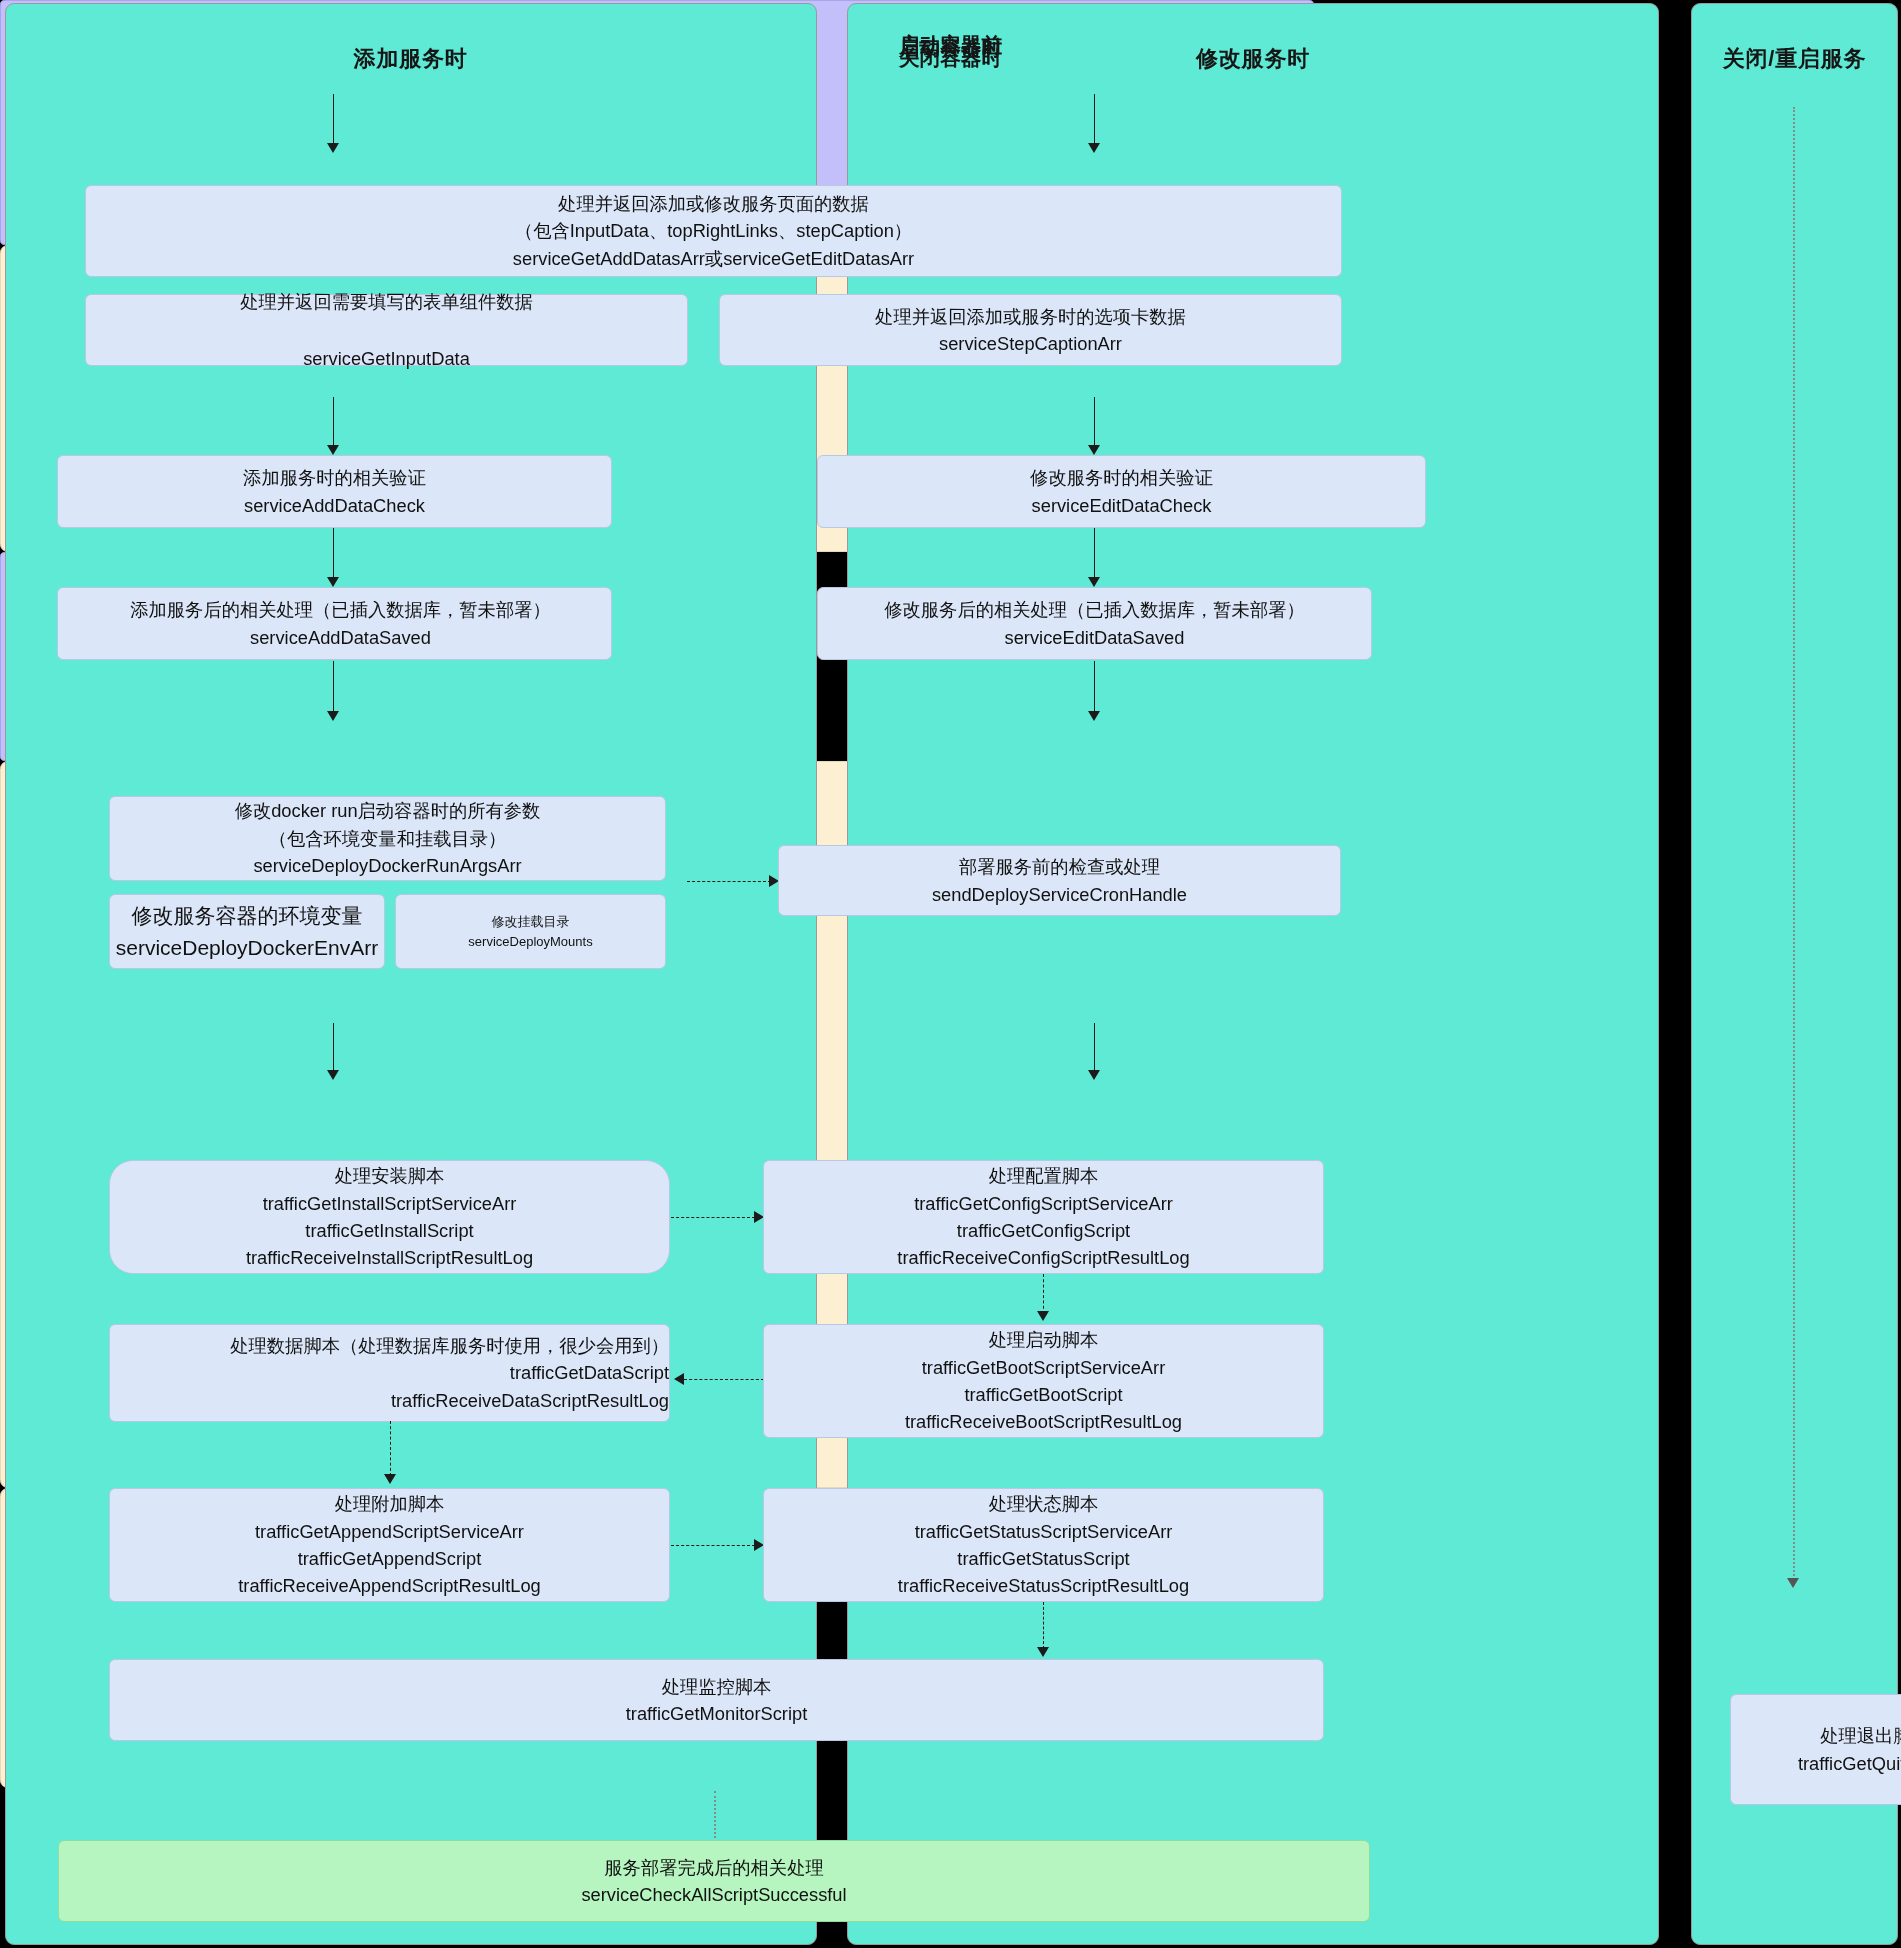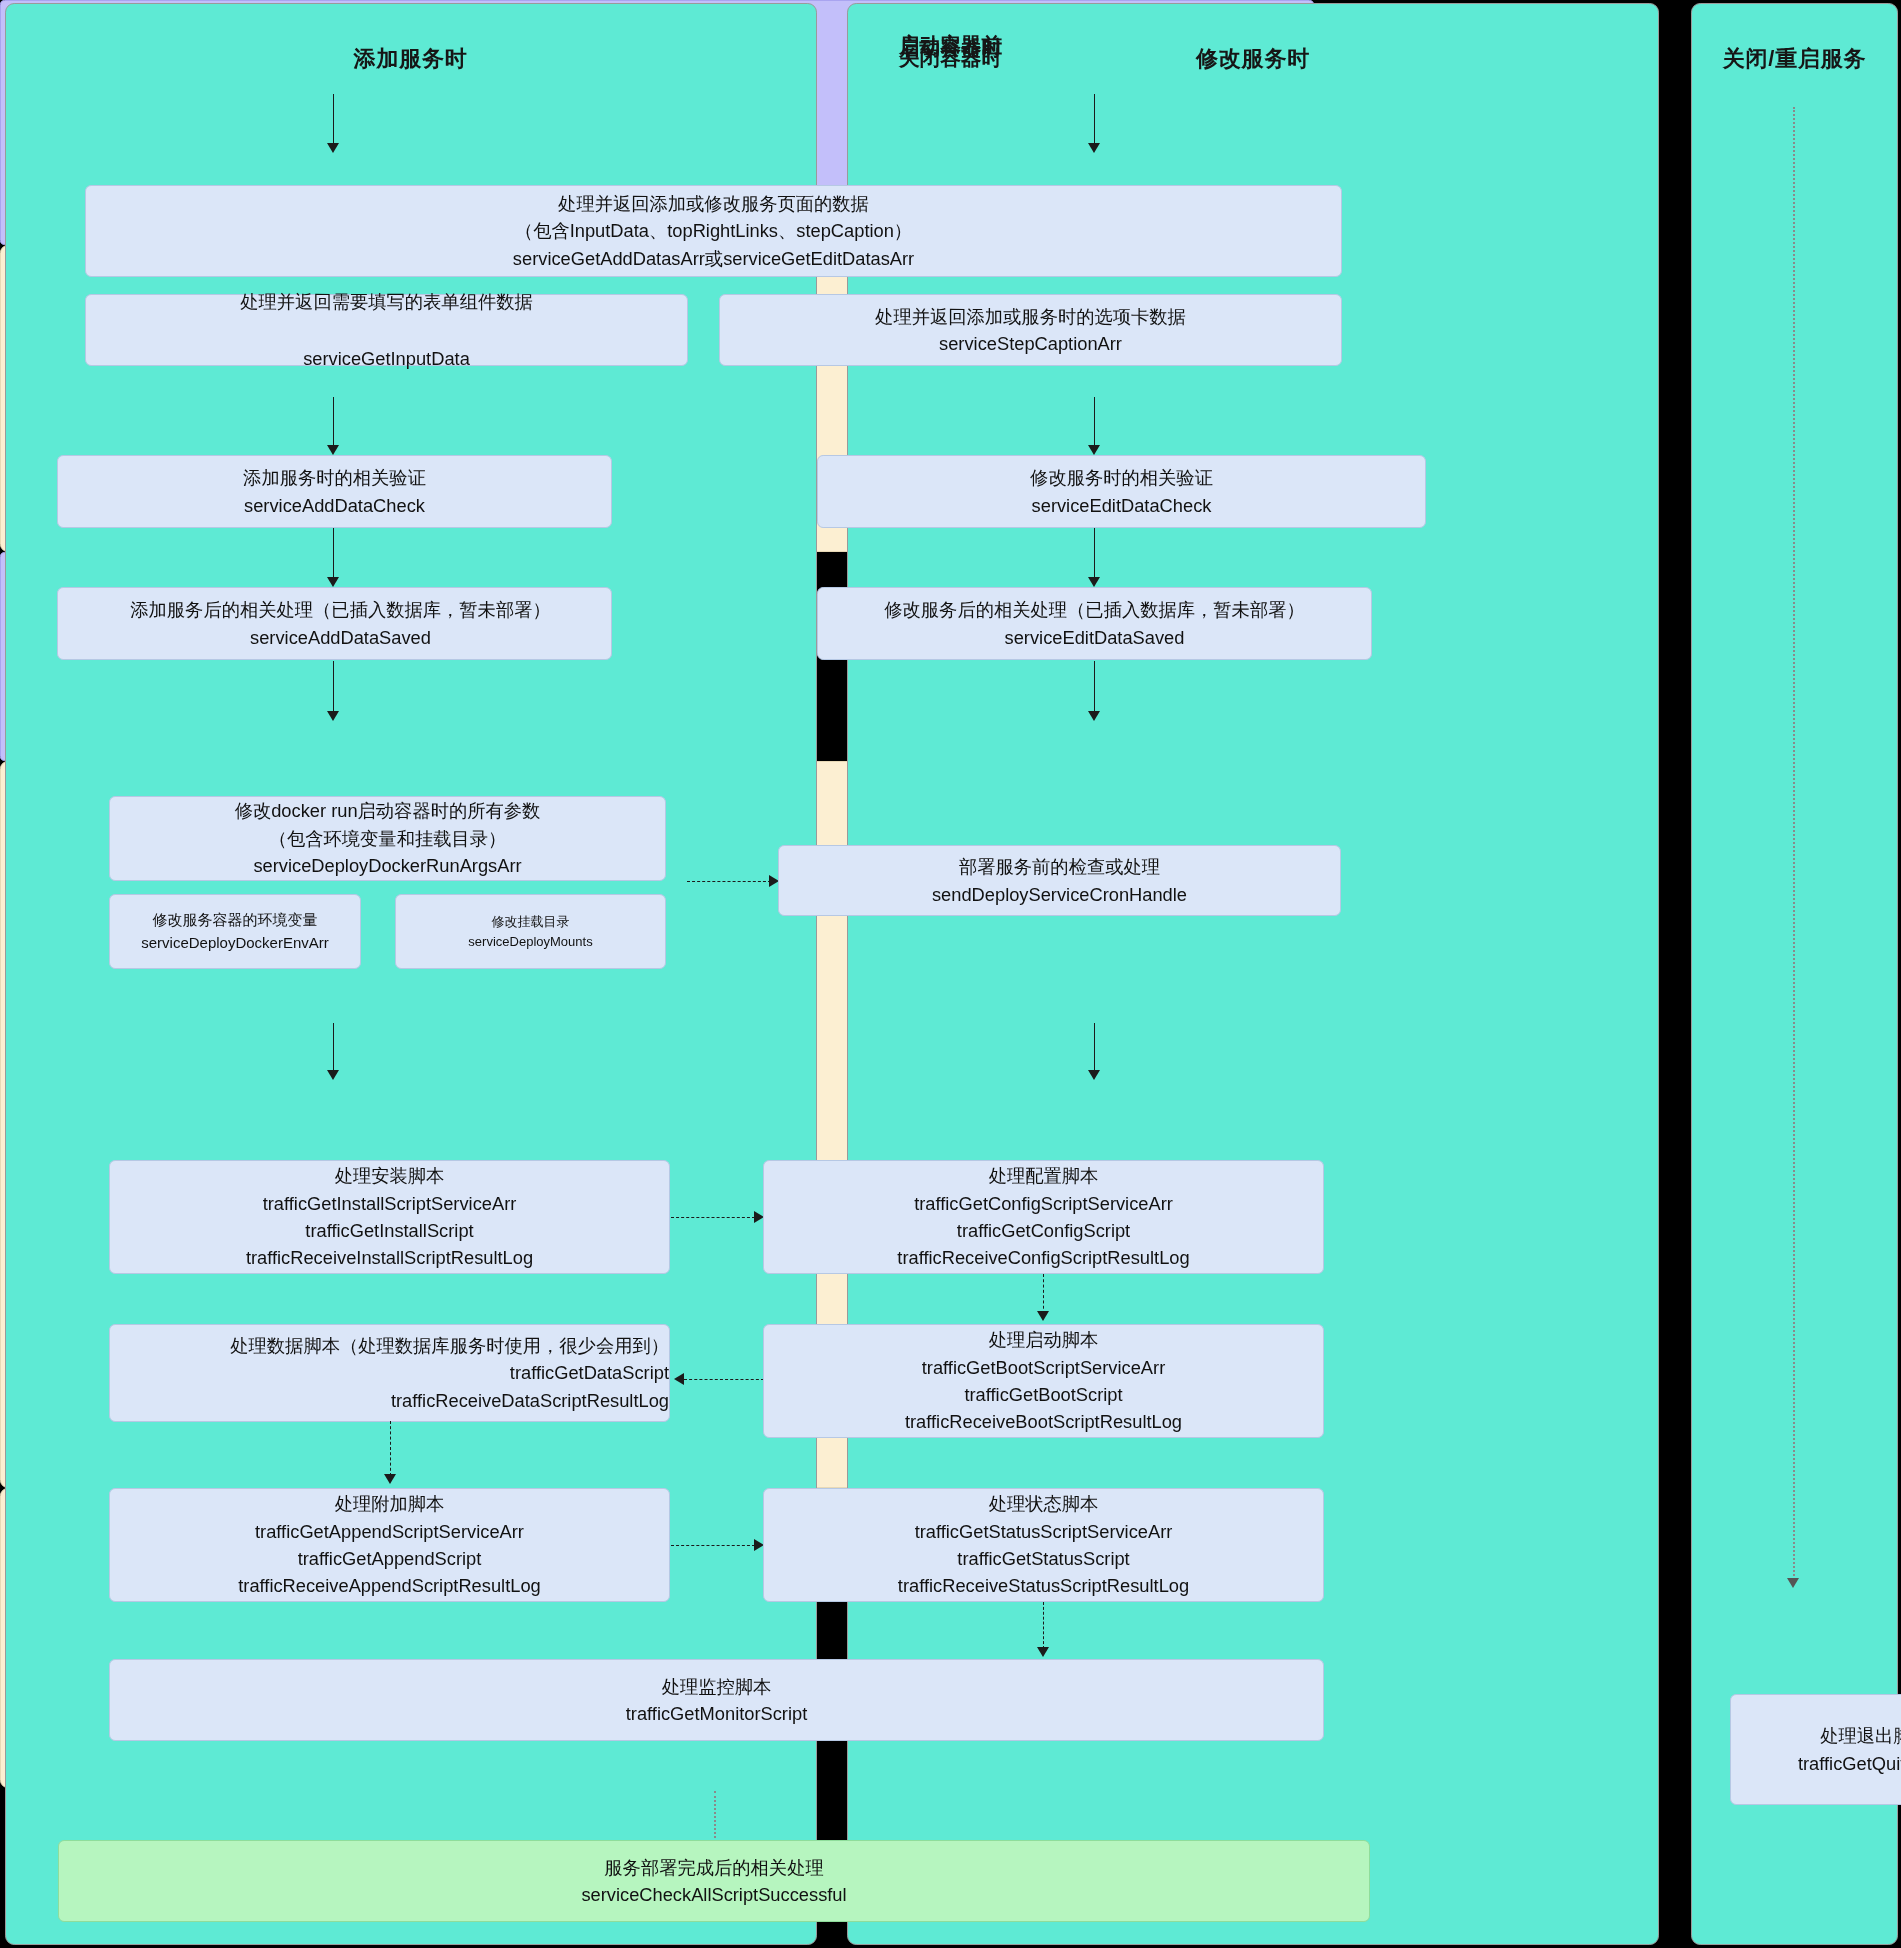--- a/index.html
+++ b/index.html
@@ -210,21 +210,21 @@
 
 <div class="purple-group" style="left:92px; top:778px; width:593px; height:207px;">
 </div>
 
 <div class="node blue" style="left:109px; top:796px; width:557px; height:85px;">
   <span class="ln">修改docker run启动容器时的所有参数</span>
   <span class="ln">（包含环境变量和挂载目录）</span>
   <span class="ln">serviceDeployDockerRunArgsArr</span>
 </div>
 
-<div class="node blue" style="left:109px; top:894px; width:252px; height:75px; font-size:15px;">
+<div class="node blue" style="left:109px; top:894px; width:276px; height:75px; font-size:21px;">
   <span class="ln">修改服务容器的环境变量</span>
   <span class="ln">serviceDeployDockerEnvArr</span>
 </div>
 
 <div class="node blue" style="left:395px; top:894px; width:271px; height:75px; font-size:13px;">
   <span class="ln">修改挂载目录</span>
   <span class="ln">serviceDeployMounts</span>
 </div>
 
 <div class="hline" style="left:687px; top:881px; width:84px;"></div>
@@ -238,21 +238,21 @@
 <div class="vline" style="left:333px; top:1023px; height:50px;"></div>
 <div class="arrow-down" style="left:327px; top:1070px;"></div>
 
 <div class="vline" style="left:1094px; top:1023px; height:50px;"></div>
 <div class="arrow-down" style="left:1088px; top:1070px;"></div>
 
 <div class="orange-group" style="left:58px; top:1079px; width:1312px; height:725px;">
   <div class="group-title" style="top:34px;">启动容器时</div>
 </div>
 
-<div class="node blue" style="left:109px; top:1160px; width:561px; height:114px;">
+<div class="node blue" style="left:109px; top:1160px; width:561px; height:114px;border-radius:24px;">
   <span class="ln">处理安装脚本</span>
   <span class="ln">trafficGetInstallScriptServiceArr</span>
   <span class="ln">trafficGetInstallScript</span>
   <span class="ln">trafficReceiveInstallScriptResultLog</span>
 </div>
 
 <div class="hline" style="left:671px; top:1217px; width:84px;"></div>
 <div class="arrow-right" style="left:754px; top:1211px;"></div>
 
 <div class="node blue" style="left:763px; top:1160px; width:561px; height:114px;">

